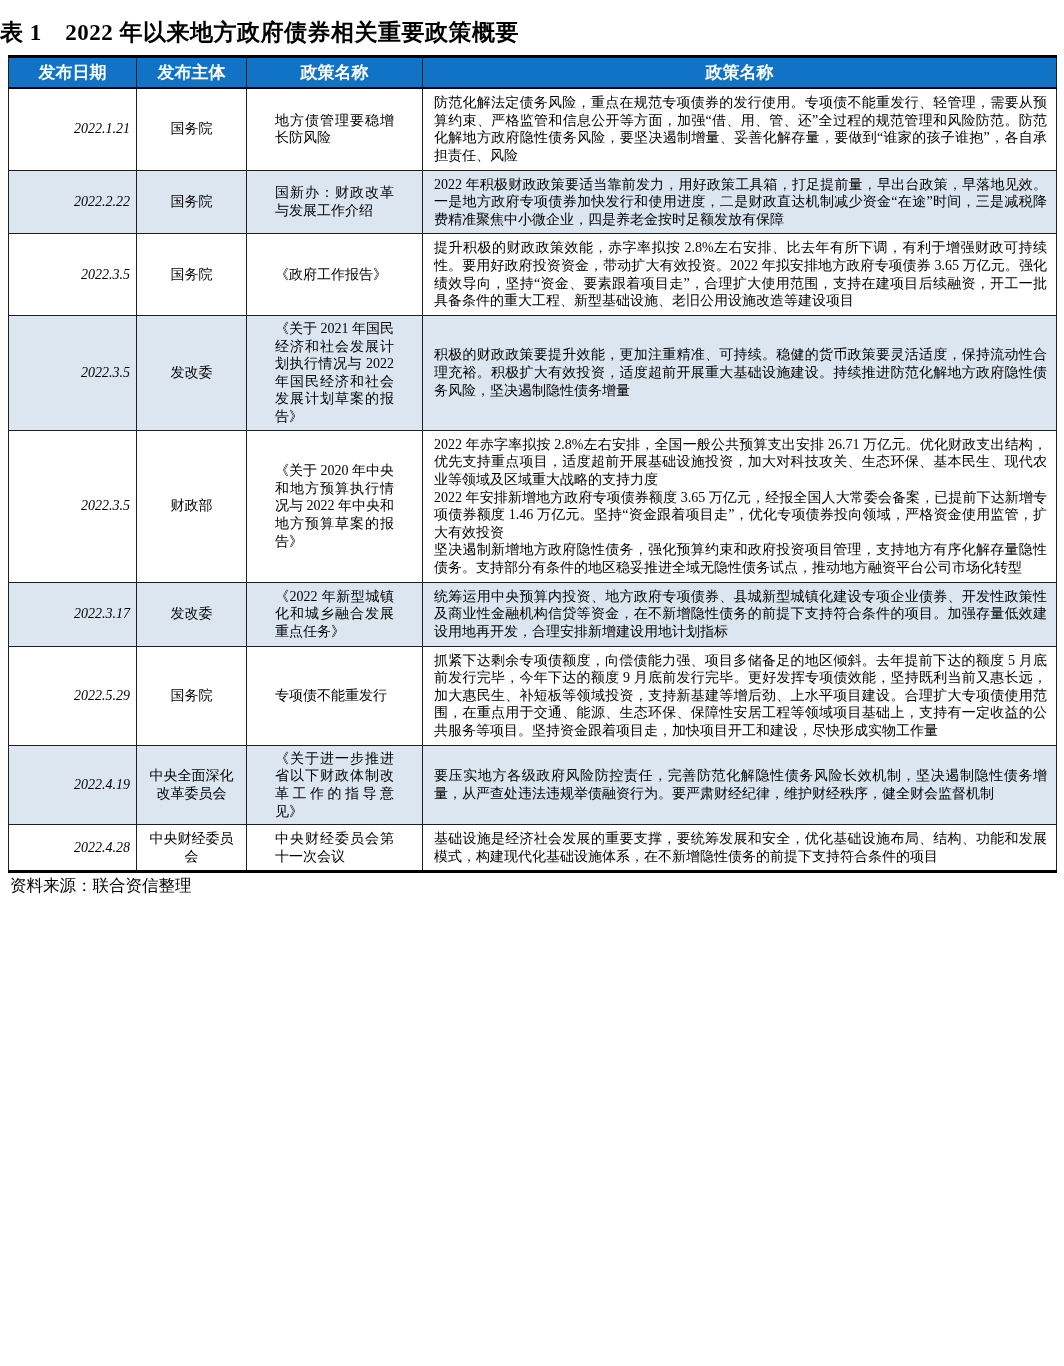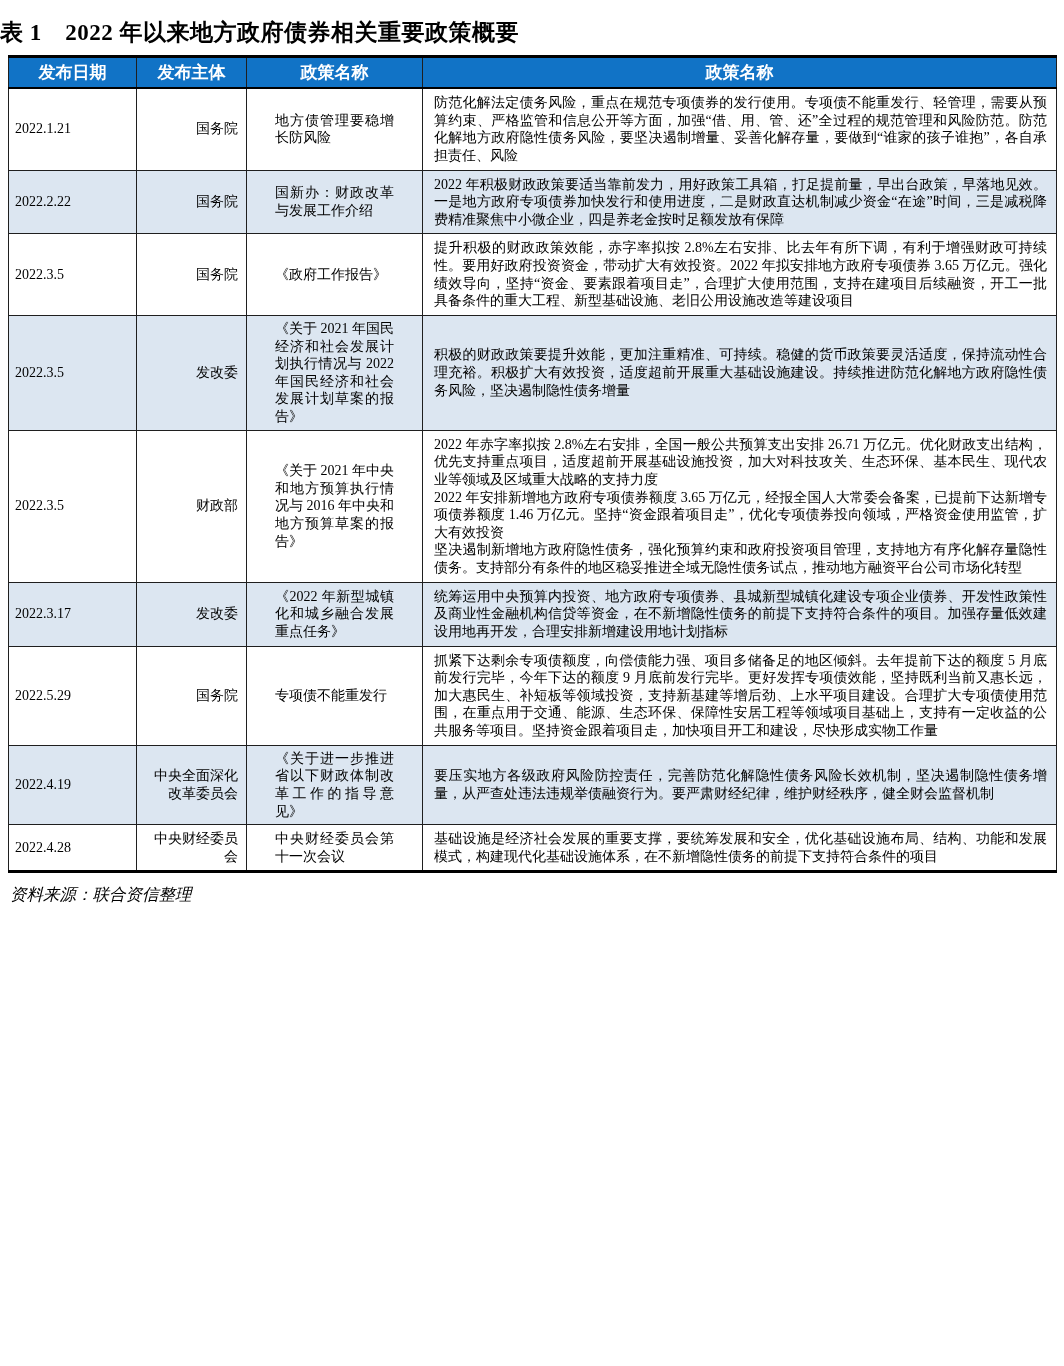--- a/index.html
+++ b/index.html
@@ -38,30 +38,29 @@
     text-align: center;
     border-bottom: 2px solid #000;
   }
   tbody td {
     font-size: 14px;
     line-height: 1.26;
     vertical-align: middle;
     padding: 4px 6px;
     margin-top: 30px;
   }
-  td.col-date  { text-align: left; }
-  td.col-issuer{ text-align: right; padding: 2px 8px; }
+  td.col-date  { text-align: right; font-style: italic; }
+  td.col-issuer{ text-align: center; padding: 2px 8px; }
   td.col-name  { text-align: justify; padding: 4px 28px; }
   td.col-points{ text-align: justify; padding: 5px 9px 5px 11px; }
   tr.alt { background: #DCE6F1; }
   p.pt { margin: 0; }
   .source {
     font-size: 16.5px;
-    padding: 11px 0 0 10px;
-    font-style: italic;
+    padding: 2px 0 0 10px;
   }
 </style>
 </head>
 <body>
 
 <div>
 
   <div class="title">表 1　2022 年以来地方政府债券相关重要政策概要</div>
 
   <table class="policy">
@@ -108,21 +107,21 @@
           <td class="col-date">2022.3.5</td>
           <td class="col-issuer">发改委</td>
           <td class="col-name">《关于 2021 年国民经济和社会发展计划执行情况与 2022 年国民经济和社会发展计划草案的报告》</td>
           <td class="col-points">
             <p class="pt">积极的财政政策要提升效能，更加注重精准、可持续。稳健的货币政策要灵活适度，保持流动性合理充裕。积极扩大有效投资，适度超前开展重大基础设施建设。持续推进防范化解地方政府隐性债务风险，坚决遏制隐性债务增量</p>
           </td>
         </tr>
         <tr>
           <td class="col-date">2022.3.5</td>
           <td class="col-issuer">财政部</td>
-          <td class="col-name">《关于 2021 年中央和地方预算执行情况与 2016 年中央和地方预算草案的报告》</td>
+          <td class="col-name">《关于 2020 年中央和地方预算执行情况与 2022 年中央和地方预算草案的报告》</td>
           <td class="col-points">
             <p class="pt">2022 年赤字率拟按 2.8%左右安排，全国一般公共预算支出安排 26.71 万亿元。优化财政支出结构，优先支持重点项目，适度超前开展基础设施投资，加大对科技攻关、生态环保、基本民生、现代农业等领域及区域重大战略的支持力度</p>
             <p class="pt">2022 年安排新增地方政府专项债券额度 3.65 万亿元，经报全国人大常委会备案，已提前下达新增专项债券额度 1.46 万亿元。坚持“资金跟着项目走”，优化专项债券投向领域，严格资金使用监管，扩大有效投资</p>
             <p class="pt">坚决遏制新增地方政府隐性债务，强化预算约束和政府投资项目管理，支持地方有序化解存量隐性债务。支持部分有条件的地区稳妥推进全域无隐性债务试点，推动地方融资平台公司市场化转型</p>
           </td>
         </tr>
         <tr class="alt">
           <td class="col-date">2022.3.17</td>
           <td class="col-issuer">发改委</td>
           <td class="col-name">《2022 年新型城镇化和城乡融合发展重点任务》</td>

